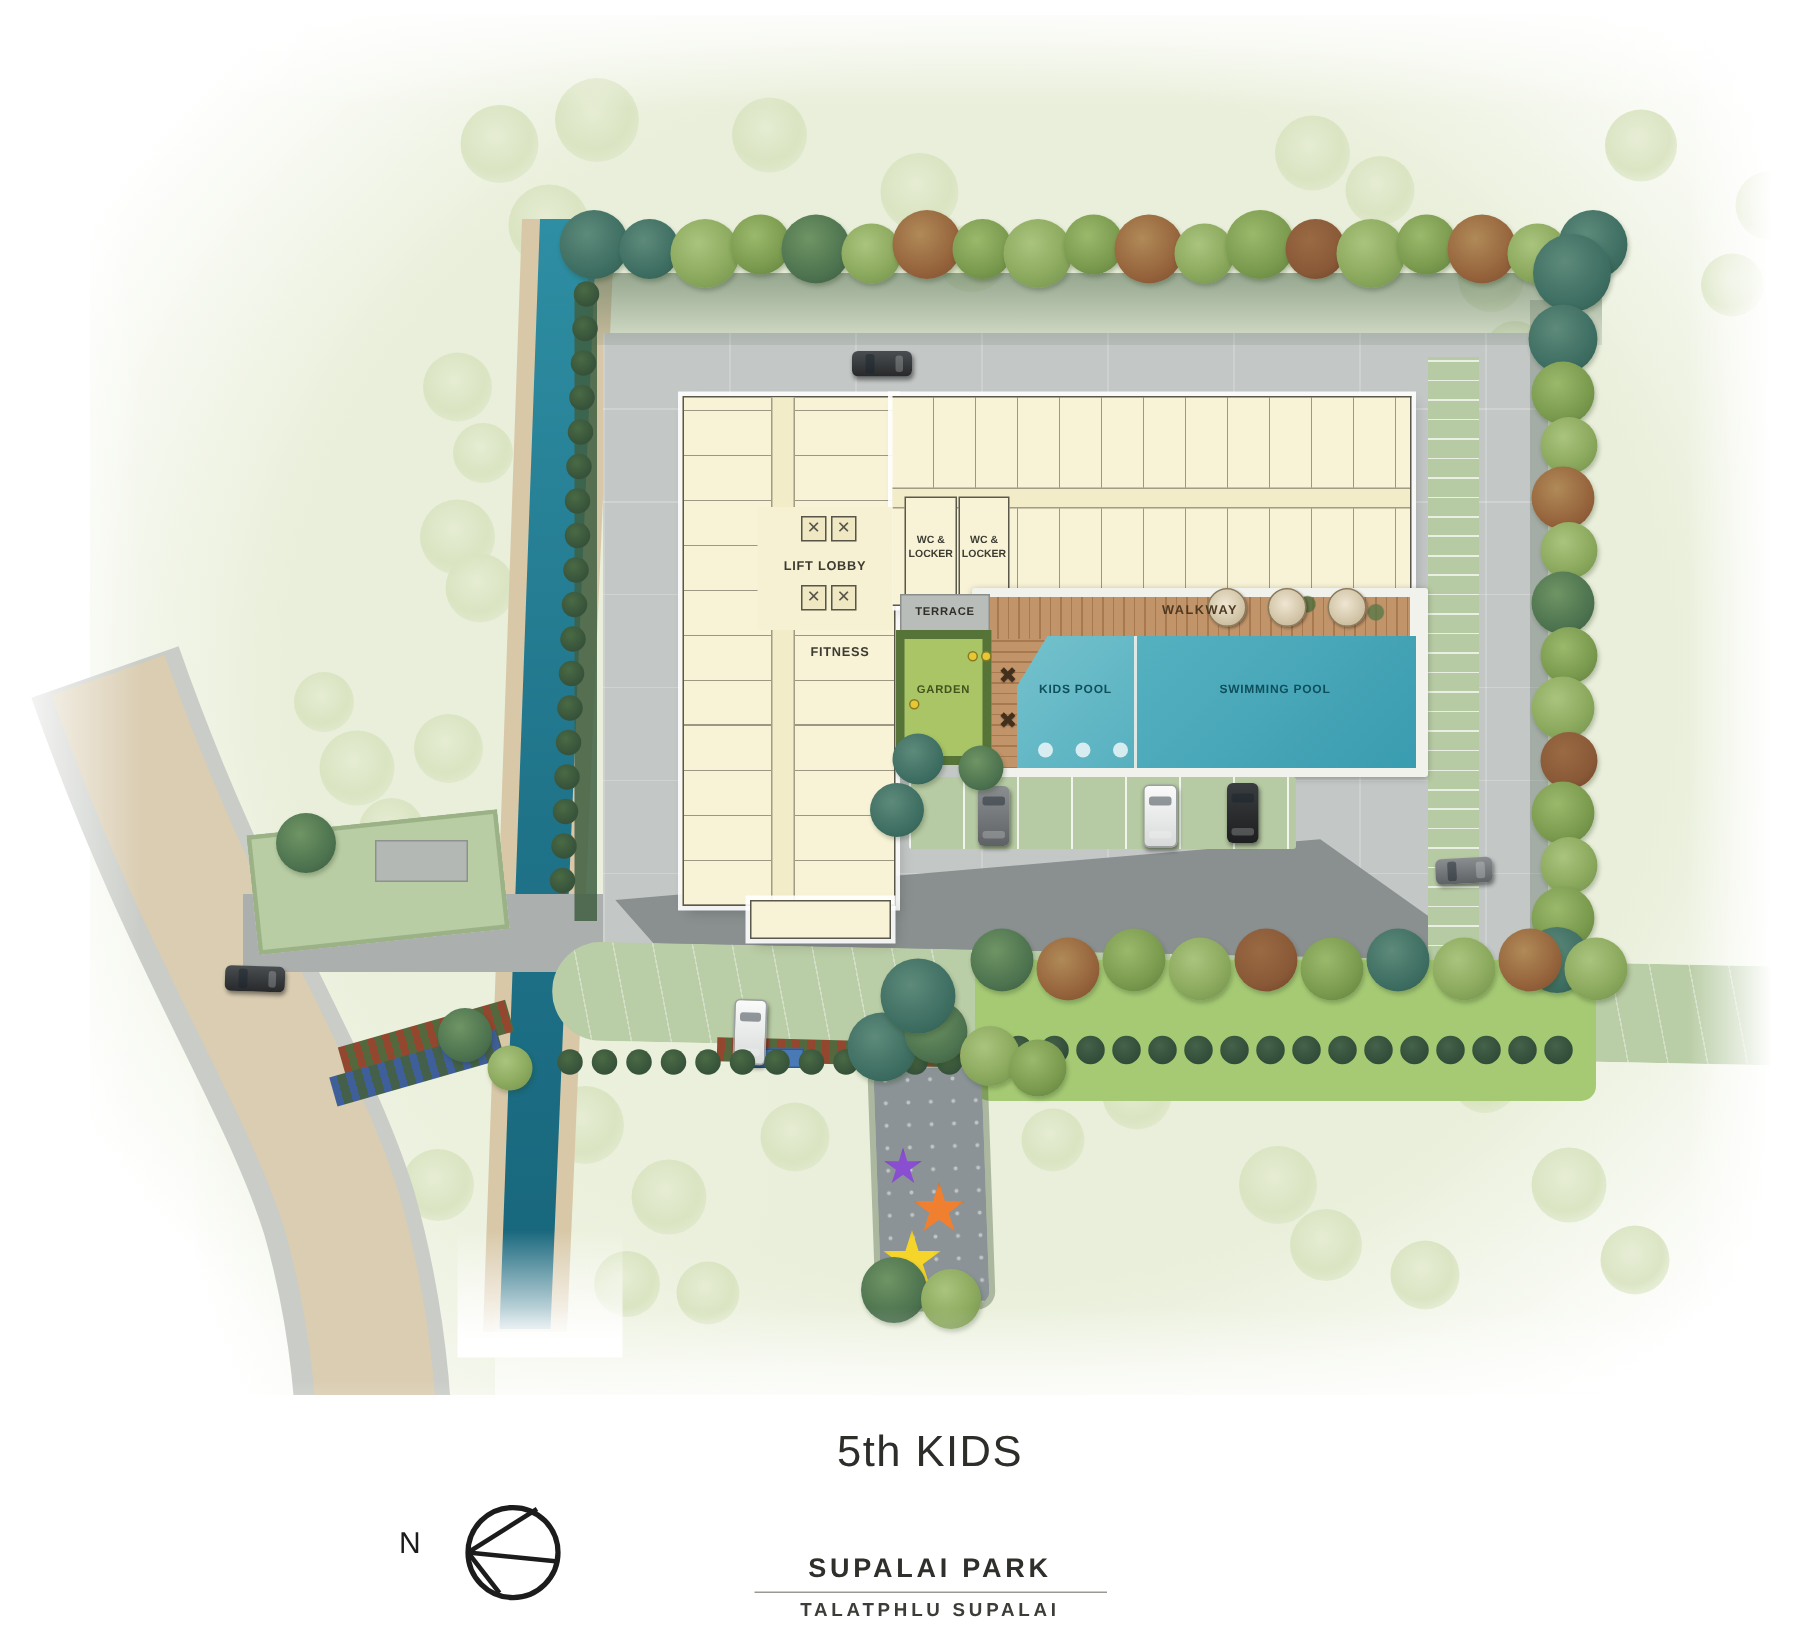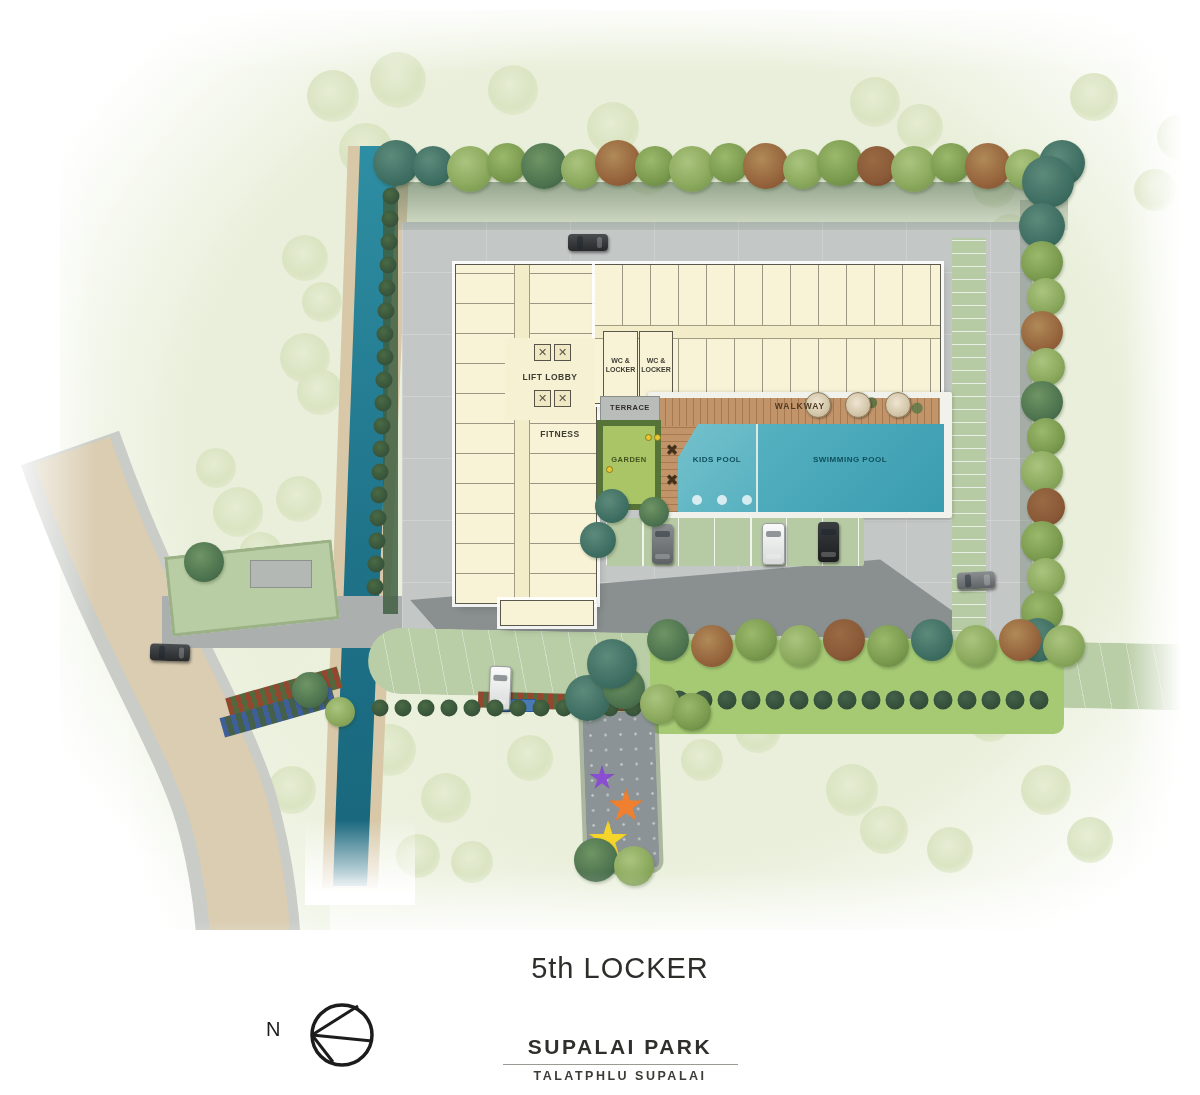--- a/index.html
+++ b/index.html
@@ -130,21 +130,21 @@
   #fade-left{left:0;top:0;width:95px;height:1095px;background:linear-gradient(90deg,#fff,rgba(255,255,255,0));}
   #fade-right{left:1125px;top:0;width:75px;height:1095px;background:linear-gradient(270deg,#fff 25%,rgba(255,255,255,0));}
   #fade-bottom{left:330px;top:872px;width:870px;height:90px;background:linear-gradient(rgba(255,255,255,0),#fff 85%);}
   #fade-bottom2{left:0;top:930px;width:1200px;height:165px;background:#fff;}
   #fade-road{left:120px;top:920px;width:240px;height:110px;background:linear-gradient(rgba(255,255,255,0),#fff 80%);}
   #fade-canal{left:305px;top:820px;width:110px;height:85px;background:linear-gradient(rgba(255,255,255,0),#fff 88%);}
   
   #floor-title{left:400px;top:952px;width:440px;text-align:center;font-size:29px;color:#2d2d29;
      letter-spacing:1px;font-weight:500;}
   #brand{left:455px;top:1035px;width:330px;text-align:center;color:#2f2f2b;}
-  #brand .name{font-size:21px;letter-spacing:2.5px;font-weight:bold;}
+  #brand .name{font-size:18px;letter-spacing:2.5px;font-weight:bold;}
   #brand .rule{width:235px;height:1px;background:#9a9a94;margin:5px auto 4px auto;}
   #brand .sub{font-size:12.5px;letter-spacing:2.5px;font-weight:bold;color:#3c3c38;}
   #compass{left:302px;top:998px;width:74px;height:74px;}
   #north-label{left:266px;top:1018px;font-size:20px;color:#1c1c1c;font-weight:500;}
 </style>
 </head>
 <body>
 
 <div id="canvas">
   <div class="abs" id="tint"></div>
@@ -387,21 +387,21 @@
     </div>
 
   <div class="abs fade" id="fade-canal"></div>
   <div class="abs fade" id="fade-top"></div>
   <div class="abs fade" id="fade-left"></div>
   <div class="abs fade" id="fade-right"></div>
   <div class="abs fade" id="fade-bottom"></div>
   <div class="abs fade" id="fade-road"></div>
   <div class="abs fade" id="fade-bottom2"></div>
 
-  <div class="abs" id="floor-title">5th LOCKER</div>
+  <div class="abs" id="floor-title">5th KIDS</div>
   <div class="abs" id="north-label">N</div>
   <svg class="abs" id="compass" viewBox="0 0 74 74">
     <circle cx="40" cy="37" r="30" fill="none" stroke="#1c1c1c" stroke-width="3.5"></circle>
     <path d="M 10,37 L 56,8" stroke="#1c1c1c" stroke-width="3" fill="none"></path>
     <path d="M 10,37 L 70,43" stroke="#1c1c1c" stroke-width="3" fill="none"></path>
     <path d="M 10,37 L 31,64" stroke="#1c1c1c" stroke-width="3" fill="none"></path>
   </svg>
   <div class="abs" id="brand">
     <div class="name">SUPALAI PARK</div>
     <div class="rule"></div>

